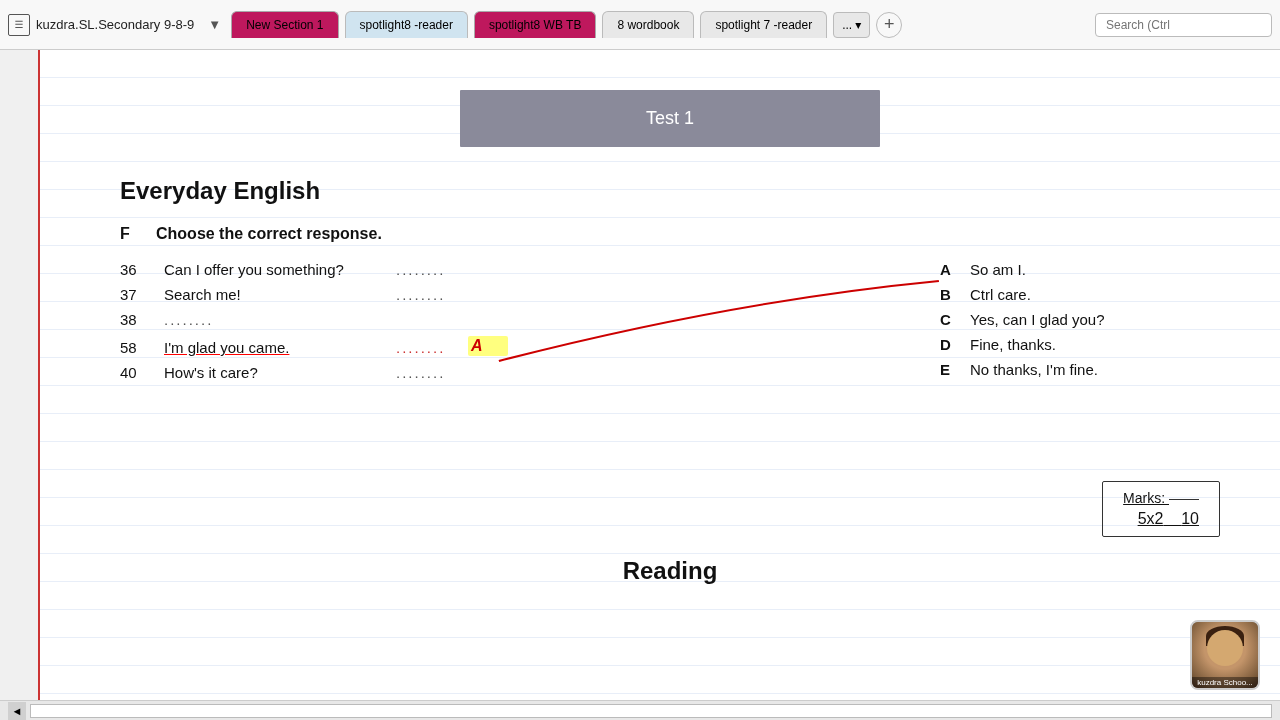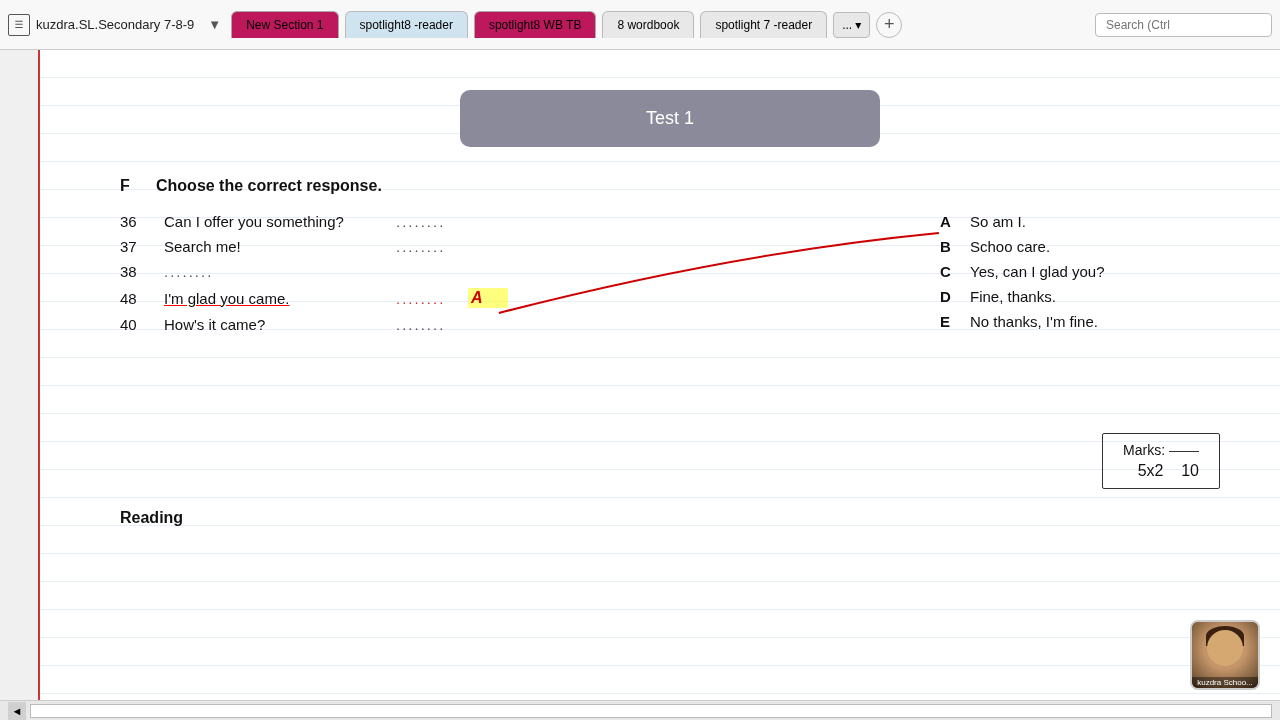--- a/index.html
+++ b/index.html
@@ -123,21 +123,21 @@
 
     
     #test-banner {
       background: #8a8a9a;
       color: white;
       text-align: center;
       font-size: 18px;
       padding: 18px 0;
       margin: 0 auto 30px auto;
       width: 420px;
-      border-radius: 10px;
+      border-radius: 1px;
     }
 
     
     .section-heading {
       font-size: 24px;
       font-weight: bold;
       color: #111;
       margin-bottom: 20px;
     }
 
@@ -165,21 +165,21 @@
       display: flex;
       gap: 0;
       margin-bottom: 20px;
       position: relative;
     }
     .questions-left {
       flex: 1;
     }
     .question-row {
       display: flex;
-      align-items: center;
+      align-items: flex-end;
       margin-bottom: 8px;
       font-size: 15px;
       color: #111;
       gap: 12px;
     }
     .q-num {
       min-width: 32px;
       font-weight: normal;
       color: #111;
     }
@@ -246,34 +246,36 @@
       justify-content: flex-end;
       margin-top: 10px;
       margin-bottom: 20px;
     }
     .marks-bracket {
       border: 1.5px solid #333;
       border-radius: 2px;
       padding: 8px 20px;
       font-size: 14px;
       color: #111;
+      text-decoration: underline;
     }
     .marks-denom {
       display: block;
       text-align: right;
       font-size: 16px;
       margin-top: 4px;
     }
 
     
     .reading-heading {
-      font-size: 16px;
+      font-size: 24px;
       font-weight: bold;
       color: #111;
       margin-bottom: 10px;
+      text-align: center;
     }
 
     
     #bottombar {
       position: absolute;
       bottom: 0;
       left: 0;
       right: 0;
       height: 20px;
       background: #e8e8e8;
@@ -350,21 +352,21 @@
       padding: 1px;
     }
   </style>
 </head>
 <body>
 
 <div id="topbar">
   <div id="app-icon">
     <span>☰</span>
   </div>
-  <span id="app-title">kuzdra.SL.Secondary 7-8-9</span>
+  <span id="app-title">kuzdra.SL.Secondary 9-8-9</span>
   <button id="dropdown-btn">▼</button>
 
   <div class="tab green active">
     <span>New Section 1</span>
   </div>
   <div class="tab blue">
     <span>spotlight8 -reader</span>
   </div>
   <div class="tab green active">
     <span>spotlight8 WB TB</span>
@@ -386,20 +388,21 @@
 </div>
 
 <div id="left-sidebar"></div>
 
 <div id="main">
 
   <div id="test-banner">
     <span>Test 1</span>
   </div>
 
+  <div class="section-heading">Everyday English</div>
 
   <div class="exercise-label">
     <span class="exercise-letter">F</span>
     <span class="exercise-instruction">Choose the correct response.</span>
   </div>
 
   <div class="questions-area" style="position:relative; min-height: 200px;">
 
     <svg id="svg-overlay" viewBox="0 0 900 200" preserveAspectRatio="none" style="position:absolute; top:0; left:0; width:100%; height:200px; pointer-events:none; overflow:visible;">
 
@@ -419,42 +422,42 @@
         <span class="q-text">Search me!</span>
         <span class="q-dots">........</span>
       </div>
 
       <div class="question-row">
         <span class="q-num">38</span>
         <span class="q-dots">........</span>
       </div>
 
       <div class="question-row">
-        <span class="q-num">48</span>
+        <span class="q-num">58</span>
         <span class="q-text underline-red">I'm glad you came.</span>
         <span class="q-dots" style="color:#cc3333;">........</span>
         <span class="q-answer-written highlight-yellow">A</span>
       </div>
 
       <div class="question-row">
         <span class="q-num">40</span>
-        <span class="q-text">How's it came?</span>
+        <span class="q-text">How's it care?</span>
         <span class="q-dots">........</span>
       </div>
 
     </div>
 
     <div class="answers-right">
       <div class="answer-row">
         <span class="ans-letter">A</span>
         <span class="ans-text">So am I.</span>
       </div>
       <div class="answer-row">
         <span class="ans-letter">B</span>
-        <span class="ans-text">Schoo care.</span>
+        <span class="ans-text">Ctrl care.</span>
       </div>
       <div class="answer-row">
         <span class="ans-letter">C</span>
         <span class="ans-text">Yes, can I glad you?</span>
       </div>
       <div class="answer-row">
         <span class="ans-letter">D</span>
         <span class="ans-text">Fine, thanks.</span>
       </div>
       <div class="answer-row">

